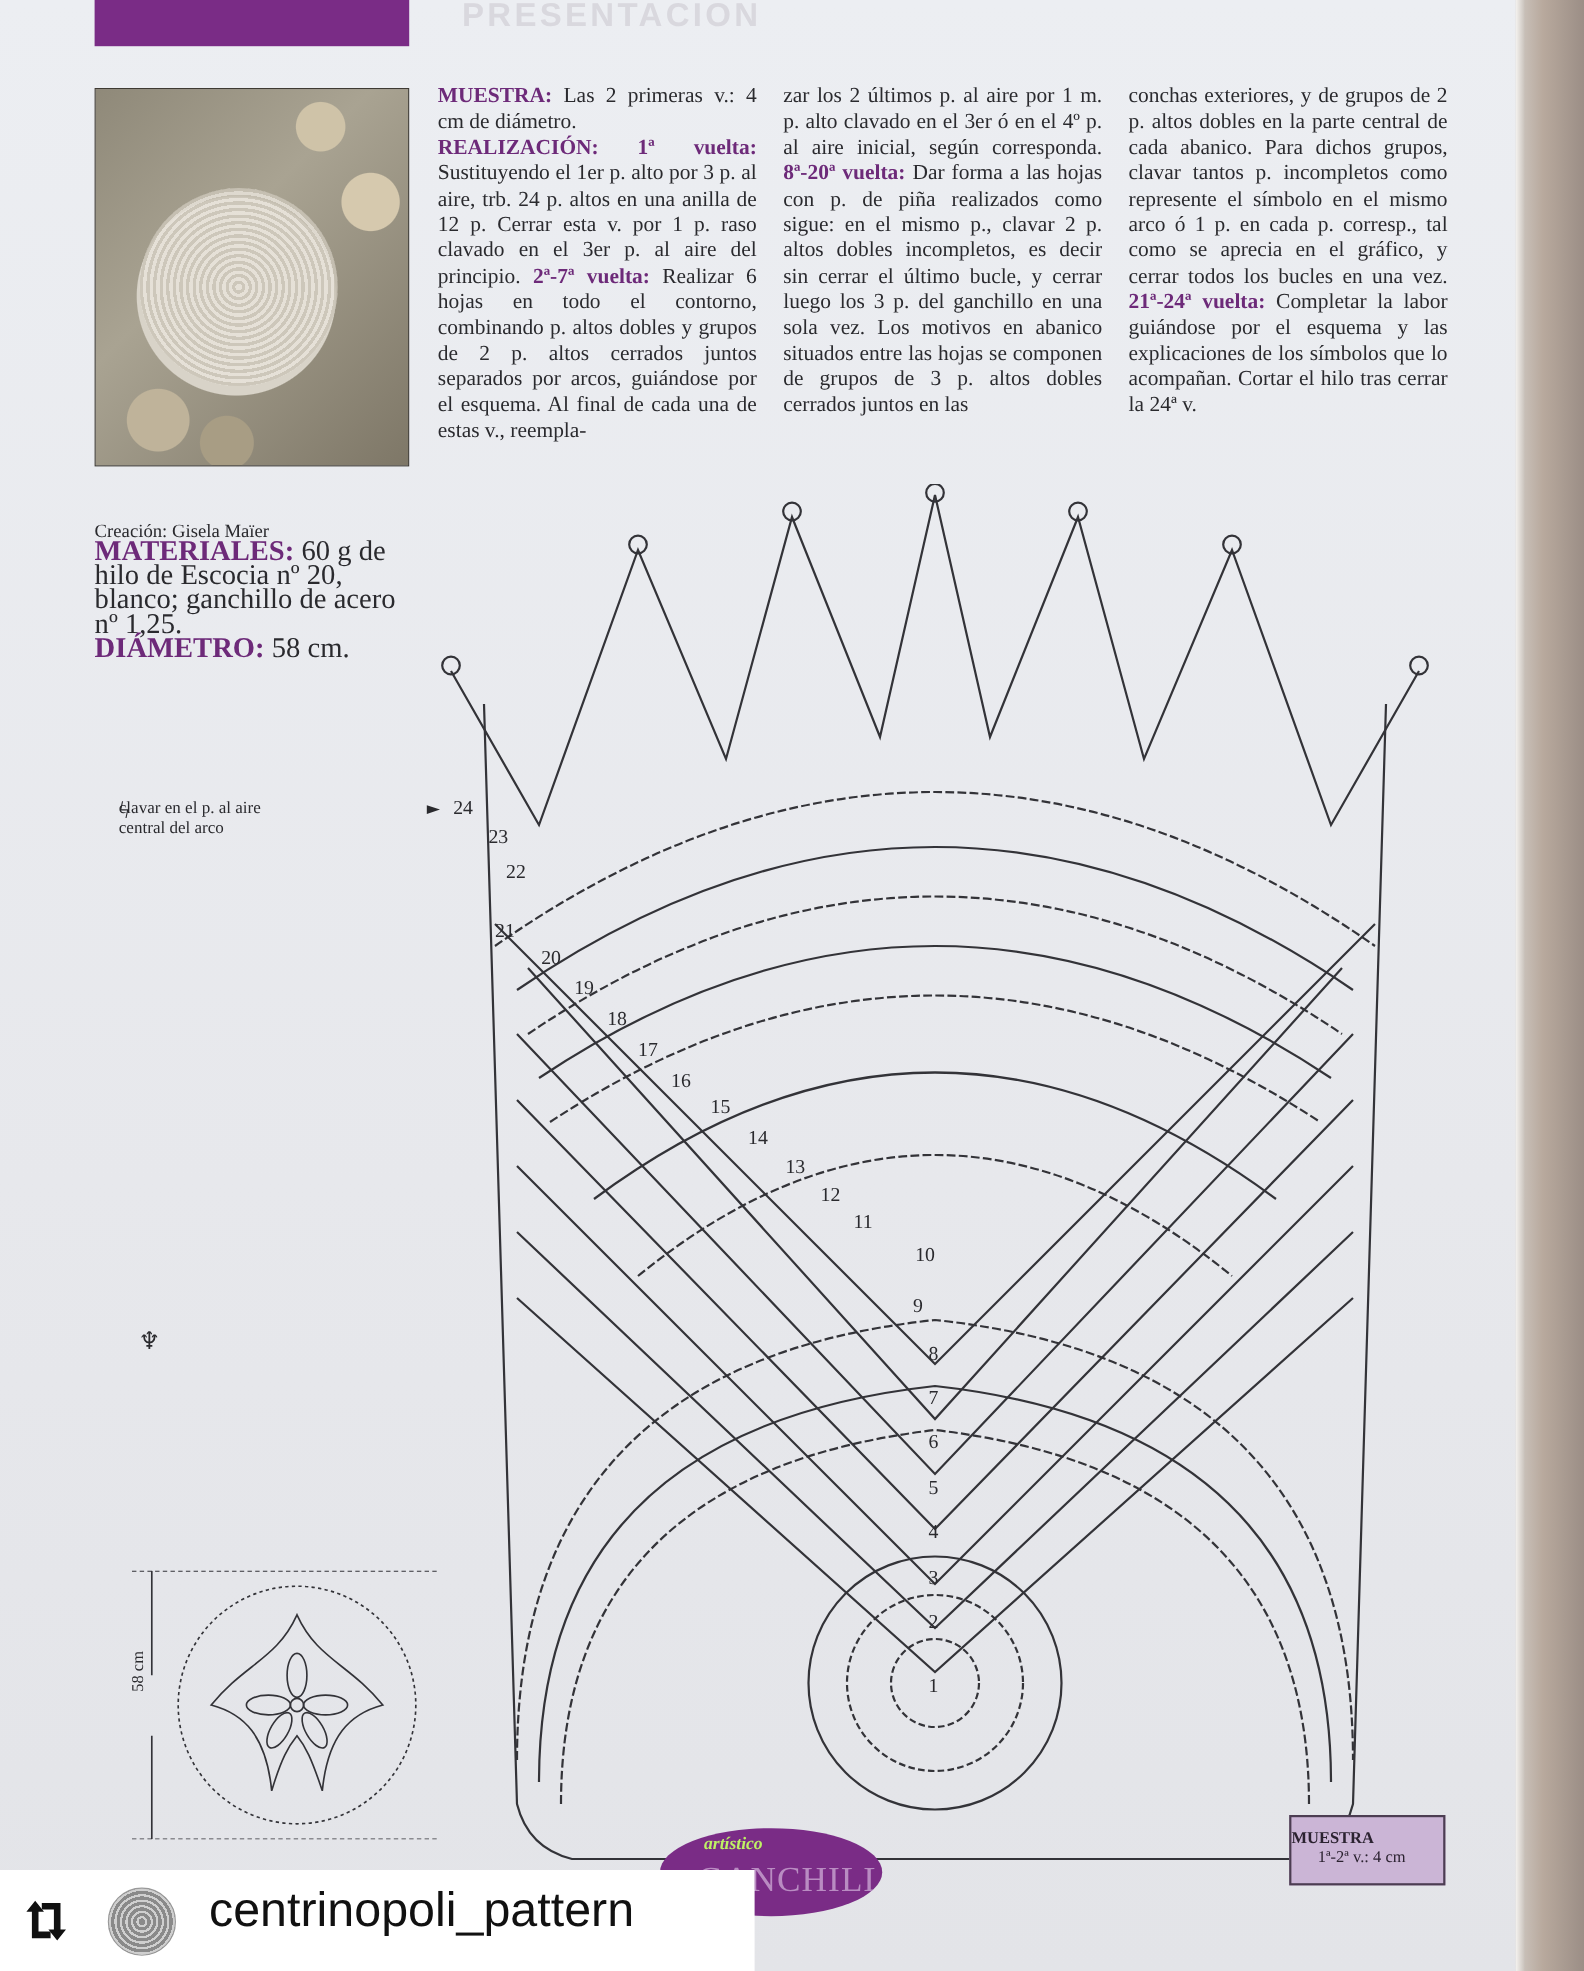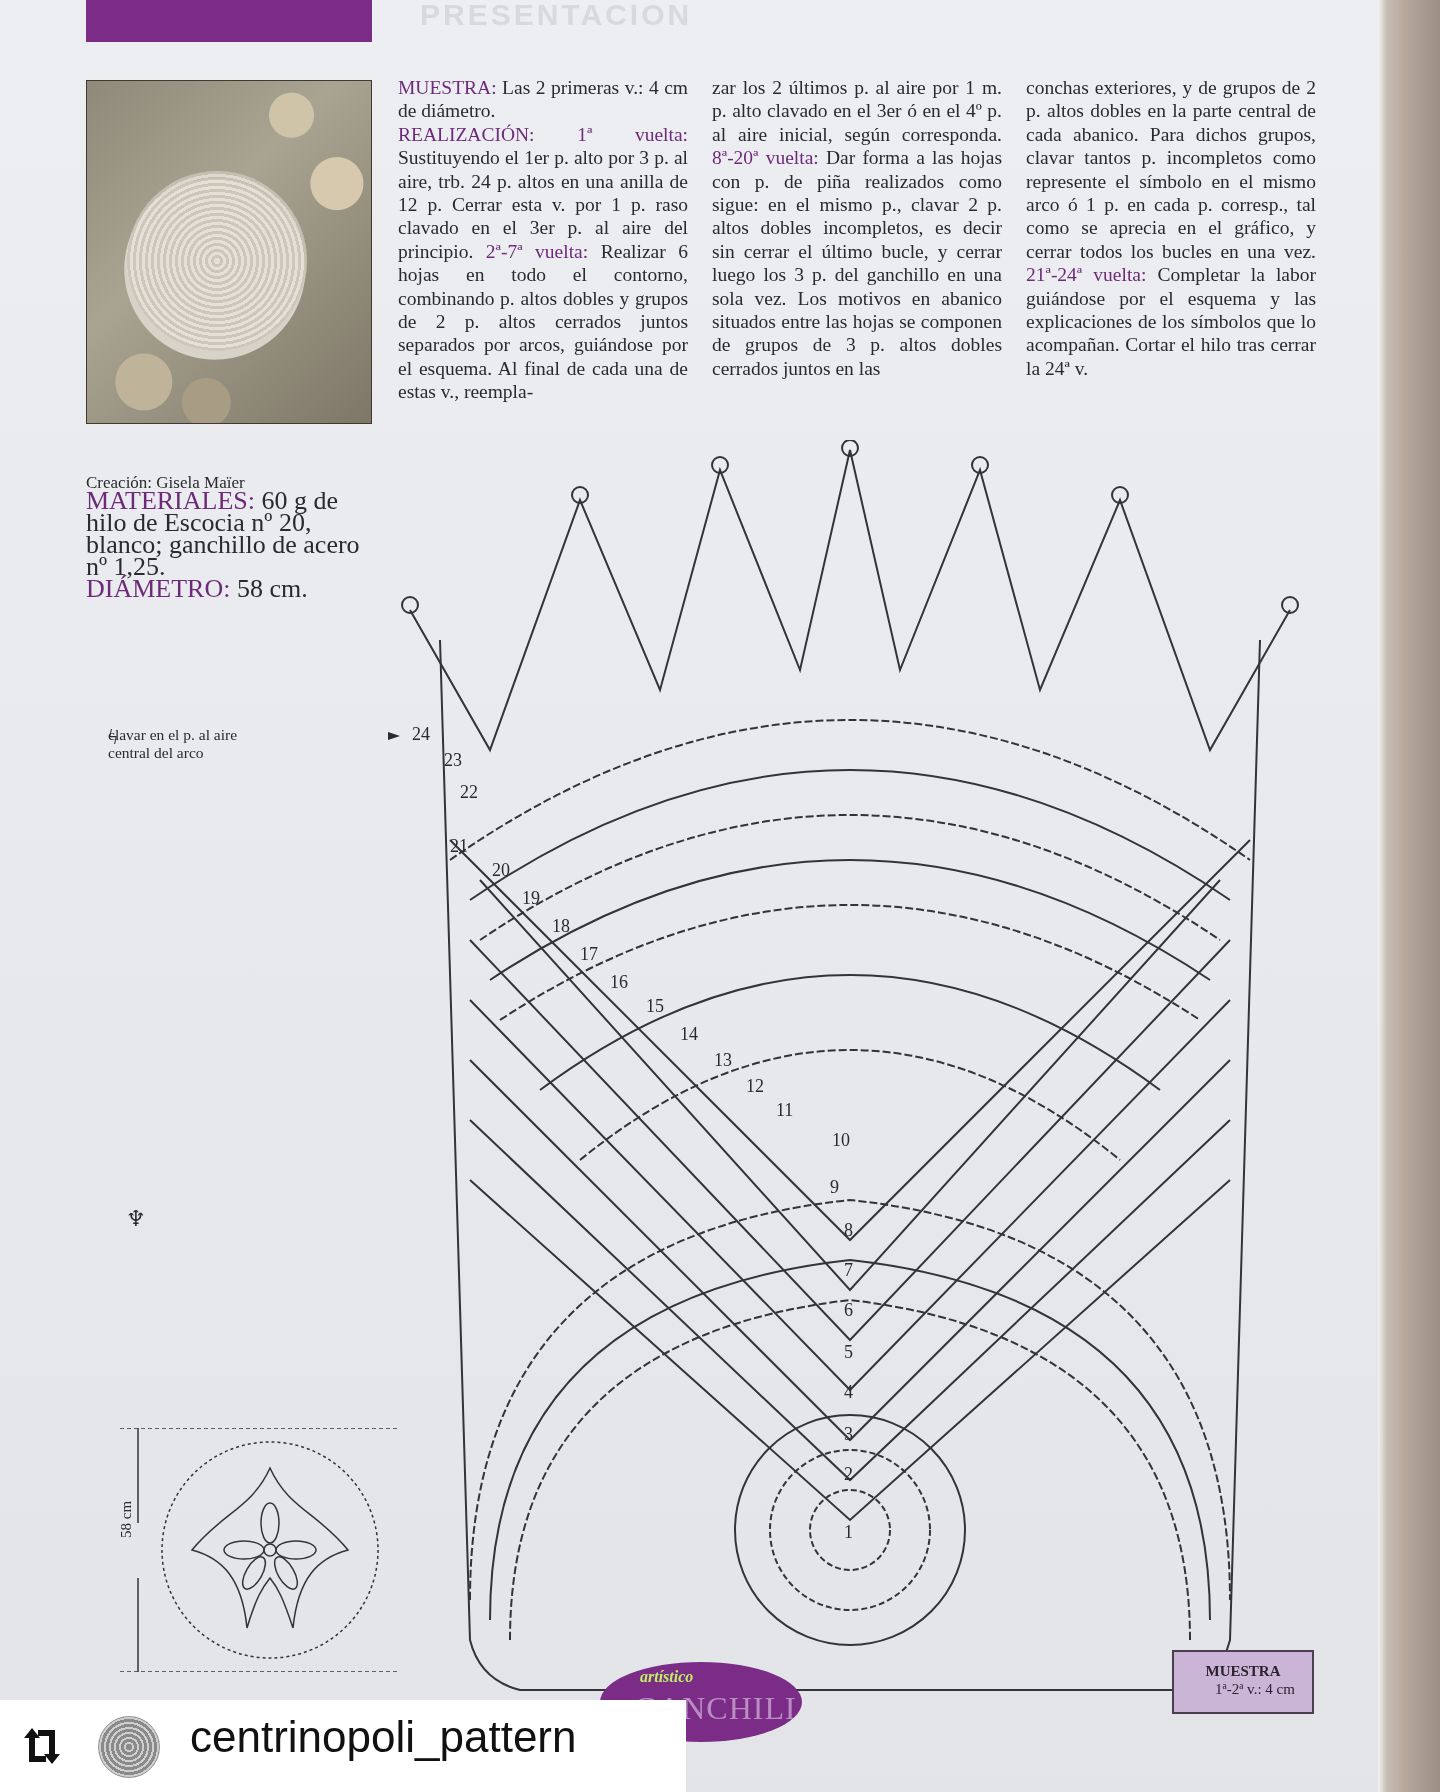--- a/index.html
+++ b/index.html
@@ -17,32 +17,32 @@
     radial-gradient(circle at 42% 94%, #a89d84 0 24px, rgba(0,0,0,0) 25px),
     linear-gradient(135deg,#8f8979 0%,#a9a392 40%,#7e7767 100%);
     border:1px solid #3e3a33;box-sizing:border-box;}
   .photo .doily{position:absolute;left:40px;top:90px;width:180px;height:180px;border-radius:50%;
     background:repeating-radial-gradient(circle,#e8e3da 0 3px,#cbc5b8 3px 6px);opacity:.85;}
   .col{position:absolute;top:76px;font-size:19.5px;line-height:23.4px;text-align:justify;}
   .col p{margin:0;}
   .col1{left:398px;width:290px;}
   .col2{left:712px;width:290px;}
   .col3{left:1026px;width:290px;}
-  .hl{color:#6d2a79;font-weight:normal;}
+  .hl{color:#6d2a79;font-weight:bold;}
   .credit{position:absolute;left:86px;top:442px;font-size:17px;margin-top:31px;}
   .materials{position:absolute;left:86px;top:490px;width:290px;font-size:26px;line-height:22px;}
   .legend1{position:absolute;left:108px;top:726px;font-size:15.5px;line-height:18px;}
   .legend1 .sym{position:absolute;left:0;top:0;font-size:22px;line-height:22px;}
   .legend1 .txt{}
   .legend2{position:absolute;left:126px;top:1210px;font-size:15.5px;line-height:18.5px;}
   .legend2 .sym{position:absolute;left:0;top:0;font-size:22px;}
   .legend2 .txt{margin-left:30px;}
   .chart{position:absolute;left:380px;top:440px;width:920px;height:1270px;}
   .schematic{position:absolute;left:118px;top:1428px;width:280px;height:244px;}
-  .muestra-box{position:absolute;left:1172px;top:1650px;width:142px;height:64px;background:#cbb5d6;border:2px solid #4c3d52;box-sizing:border-box;text-align:center;font-size:15px;line-height:18px;padding-top:10px;font-weight:bold;color:#2b2230;}
+  .muestra-box{position:absolute;left:1172px;top:1650px;width:142px;height:64px;background:#cbb5d6;border:2px solid #4c3d52;box-sizing:border-box;text-align:left;font-size:15px;line-height:18px;padding-top:10px;font-weight:bold;color:#2b2230;}
   .muestra-box .sub{font-weight:normal;padding-left:24px;}
   .logo{position:absolute;left:600px;top:1662px;width:202px;height:80px;border-radius:50%;background:#7a2c86;overflow:hidden;}
   .logo .l1{position:absolute;left:40px;top:6px;font-size:16px;font-weight:bold;color:#bef264;font-style:italic;}
   .logo .l2{position:absolute;left:34px;top:28px;font-size:32px;color:#b98cc2;letter-spacing:1px;}
   .repost{position:absolute;left:0;top:1700px;width:686px;height:92px;background:#ffffff;}
   .repost .rt-icon{position:absolute;left:20px;top:24px;width:44px;height:44px;}
   .repost .avatar{position:absolute;left:98px;top:16px;width:60px;height:60px;border-radius:50%;
     background:repeating-radial-gradient(circle,#8a8a8a 0 3px,#cfcfcf 3px 5px);border:1px solid #999;}
   .repost .handle{position:absolute;left:190px;top:12px;font-family:"Liberation Sans","DejaVu Sans",sans-serif;font-size:44px;color:#111;text-align:center;}
 </style>

